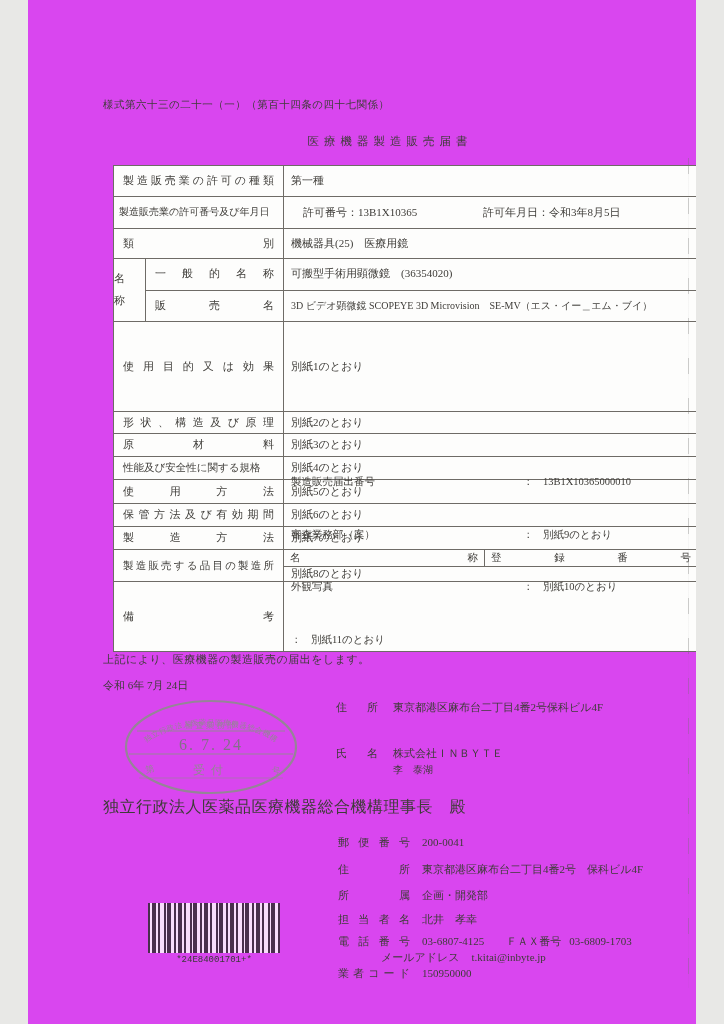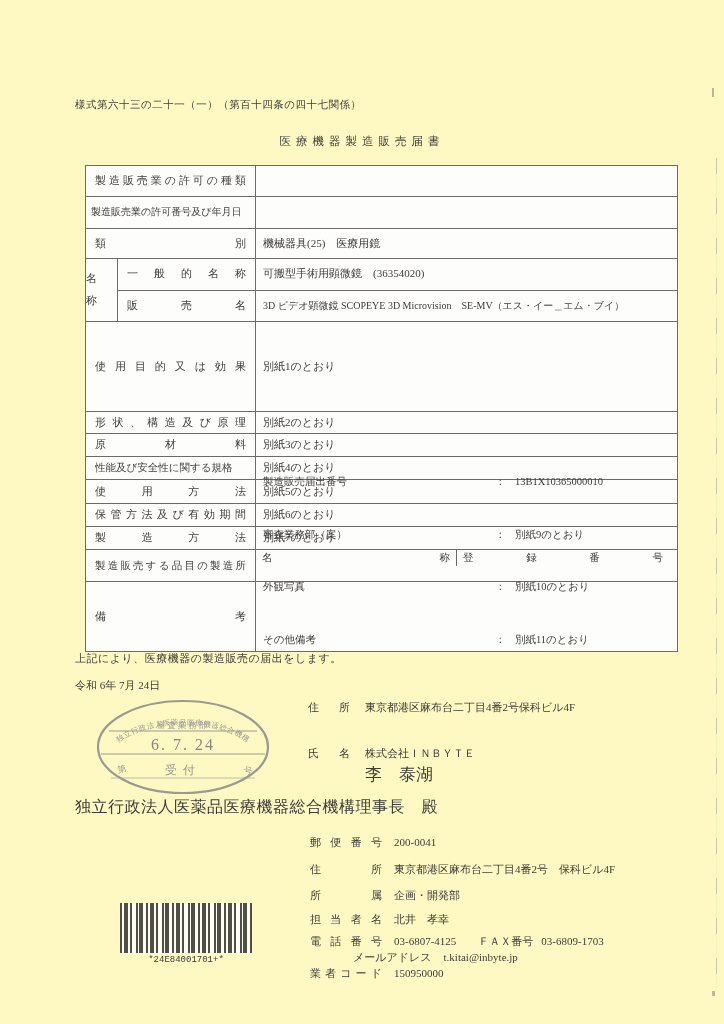--- a/index.html
+++ b/index.html
@@ -1,18 +1,18 @@
 <!DOCTYPE html>
 <html><head>
 <meta charset="utf-8">
 <style>
   html,body{margin:0;padding:0;background:#e8e8e6;}
   .page{
-    position:relative;width:724px;height:1024px;margin:0 auto;
-    background:#fef9c3;overflow:hidden;
+    position:relative;width:668px;height:1024px;margin:0 auto;
+    background:#d946ef;overflow:hidden;
     font-family:"Liberation Serif","DejaVu Serif",serif;
     color:#3e3c38;font-size:11px;line-height:1.25;
     box-sizing:border-box;
   }
   .page *{box-sizing:border-box;}
   [data-bind-justify]{display:flex;justify-content:space-between;width:100%;}
   [data-bind-justify].v{flex-direction:column;height:100%;align-items:center;justify-content:space-around;width:auto;padding:9px 0;}
 
   .form-number{position:absolute;left:75px;top:98px;font-size:10.5px;letter-spacing:.5px;}
   .doc-title{position:absolute;left:0;top:134px;width:724px;text-align:center;font-size:11.5px;letter-spacing:5px;}
@@ -41,29 +41,29 @@
   .site-name{width:201px;flex:none;border-right:1px solid #6e6b66;display:flex;align-items:center;padding:0 6px;font-size:10.5px;}
   .site-reg{flex:1;display:flex;align-items:center;padding:0 14px 0 6px;font-size:10.5px;}
   .site-row2{flex:1;border-top:1px solid #6e6b66;display:flex;align-items:center;padding:0 7px;}
 
   .remarks-val{flex:1;display:flex;flex-direction:column;justify-content:flex-end;padding:3px 7px;gap:36px;}
   .remark-line{display:flex;line-height:16.5px;font-size:10.5px;}
   .remark-label{width:232px;flex:none;}
   .remark-sep{width:20px;flex:none;}
 
   
-  .declaration{position:absolute;left:75px;top:653px;font-size:11px;letter-spacing:.5px;font-family:Liberation Mono, monospace;}
+  .declaration{position:absolute;left:75px;top:653px;font-size:11px;letter-spacing:.5px;}
   .sub-date{position:absolute;left:75px;top:679px;font-size:11px;}
   .addressee{position:absolute;left:75px;top:797px;font-size:16px;letter-spacing:.5px;}
 
   .app-row{position:absolute;display:flex;font-size:11px;}
   .app-lbl{width:42px;flex:none;}
   .app-addr{left:308px;top:701px;}
   .app-name{left:308px;top:747px;}
-  .app-rep{position:absolute;left:365px;top:764px;font-size:17px;}
+  .app-rep{position:absolute;left:365px;top:764px;font-size:10px;}
 
   .stamp{position:absolute;left:95px;top:698px;opacity:.88;}
 
   .contact-row{position:absolute;left:310px;display:flex;font-size:11px;white-space:nowrap;}
   .c-lbl{width:72px;flex:none;}
   .c-lbl.wide{width:auto;margin-left:43px;}
   .c-val{margin-left:12px;}
   .fax-lbl{margin-left:22px;}
   .fax-val{margin-left:8px;}
 
@@ -103,26 +103,31 @@
             <span>売</span>
             <span>業</span>
             <span>の</span>
             <span>許</span>
             <span>可</span>
             <span>の</span>
             <span>種</span>
             <span>類</span>
           </div>
         </div>
+      <div class="val" data-bind="table.license_type.value">第一種</div>
     </div>
 
     <div class="trow h32">
       <div class="lbl tight">
           <div data-bind="table.license.label">製造販売業の許可番号及び年月日</div>
         </div>
+      <div class="val">
+        <span class="lic-no" data-bind="table.license.number">許可番号：13B1X10365</span>
+        <span class="lic-date" data-bind="table.license.date">許可年月日：令和3年8月5日</span>
+      </div>
     </div>
 
     <div class="trow h30">
       <div class="lbl">
           <div data-bind-justify="table.category.label">
             <span>類</span>
             <span>別</span>
           </div>
         </div>
       <div class="val" data-bind="table.category.value">機械器具(25)　医療用鏡</div>
@@ -281,20 +286,21 @@
             </div>
           <div class="site-reg">
               <div data-bind-justify="table.sites.registration_header">
                 <span>登</span>
                 <span>録</span>
                 <span>番</span>
                 <span>号</span>
               </div>
             </div>
         </div>
+        <div class="site-row2" data-bind="table.sites.value">別紙8のとおり</div>
       </div>
     </div>
 
     <div class="trow h70">
       <div class="lbl">
           <div data-bind-justify="table.remarks.label">
             <span>備</span>
             <span>考</span>
           </div>
         </div>
@@ -308,21 +314,20 @@
           <span class="remark-label" data-bind="table.remarks.items.1.label">審査業務部（案）</span>
           <span class="remark-sep" data-bind="table.remarks.items.1.sep">：</span>
           <span class="remark-value" data-bind="table.remarks.items.1.value">別紙9のとおり</span>
         </div>
         <div class="remark-line">
           <span class="remark-label" data-bind="table.remarks.items.2.label">外観写真</span>
           <span class="remark-sep" data-bind="table.remarks.items.2.sep">：</span>
           <span class="remark-value" data-bind="table.remarks.items.2.value">別紙10のとおり</span>
         </div>
         <div class="remark-line">
-          <span class="remark-label" data-bind="table.remarks.items.3.label">その他備考</span>
           <span class="remark-sep" data-bind="table.remarks.items.3.sep">：</span>
           <span class="remark-value" data-bind="table.remarks.items.3.value">別紙11のとおり</span>
         </div>
       </div>
     </div>
 
   </div>
 
   <div class="declaration" data-bind="submission.declaration">上記により、医療機器の製造販売の届出をします。</div>
   <div class="sub-date" data-bind="submission.date">令和 6年 7月 24日</div>

